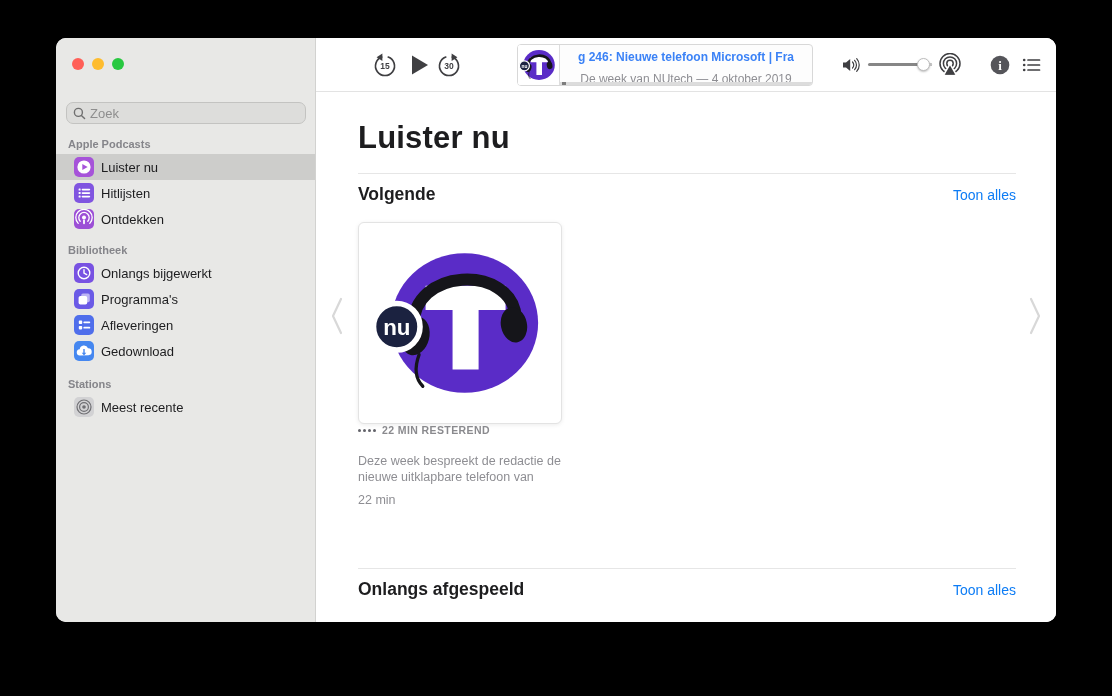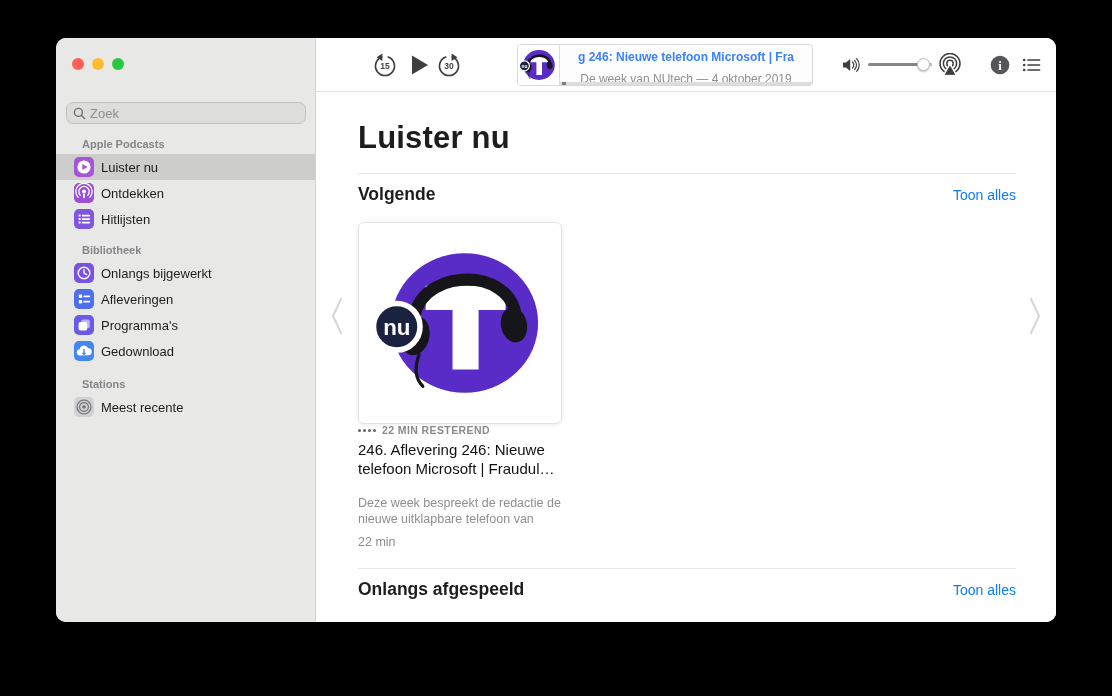--- a/index.html
+++ b/index.html
@@ -16,21 +16,21 @@
   .light { width:12px; height:12px; border-radius:50%; }
   .light.red{ background:#ff5f57; } .light.yellow{ background:#febc2e; } .light.green{ background:#28c840; }
   .search { position:absolute; top:64px; left:10px; width:240px; height:22px;
             background:#dddddb; border:1px solid #c3c3c1; border-radius:7px;
             display:flex; align-items:center; padding:0 6px; }
   .search svg { flex:0 0 auto; margin-right:4px; }
   .search input { border:none; background:transparent; outline:none; width:100%;
                   font-size:13px; color:#333; font-family:inherit; }
   .search input::placeholder { color:#8e8e8e; }
   .side-list { position:absolute; top:98px; left:0; right:0; }
-  .side-label { height:18px; padding-left:26px; font-size:11px; font-weight:700;
+  .side-label { height:18px; padding-left:12px; font-size:11px; font-weight:700;
                 color:#85858a; line-height:16px; }
   .side-label.m1 { margin-top:10px; } .side-label.m2 { margin-top:12px; }
   .side-row { height:26px; display:flex; align-items:center; padding-left:18px; cursor:default; }
   .side-row.selected { background:#cdcdcb; }
   .side-ic { width:20px; height:20px; border-radius:5px; margin-right:7px;
              display:flex; align-items:center; justify-content:center; flex:0 0 20px; }
   .side-row span.lbl { font-size:13px; color:#1d1d1f; }
   .ic-luisternu { background:#a653d9; } .ic-ontdekken { background:#9c4fd6; }
   .ic-hitlijsten { background:#8055e0; } .ic-onlangs { background:#7852e2; }
   .ic-programmas { background:#6a5ae6; } .ic-afleveringen { background:#4f6eeb; }
@@ -128,77 +128,77 @@
         <span class="side-ic ic-luisternu">
           <svg width="20" height="20" viewBox="0 0 20 20">
             <circle cx="10" cy="10" r="6.6" fill="#ffffff"></circle>
             <polygon points="8.3,6.9 8.3,13.1 13.7,10" fill="#a653d9"></polygon>
           </svg>
         </span>
         <span class="lbl">Luister nu</span>
       </div>
 
       <div class="side-row">
-        <span class="side-ic ic-ontdekken">
-          <svg width="20" height="20" viewBox="0 0 20 20">
-            <circle cx="10" cy="8.6" r="2" fill="#ffffff"></circle>
-            <rect x="9.1" y="10.6" width="1.8" height="4.6" rx="0.9" fill="#ffffff"></rect>
-            <path d="M6.2 12.2 a5.2 5.2 0 1 1 7.6 0" stroke="#ffffff" stroke-width="1.3" fill="none" stroke-linecap="round"></path>
-            <path d="M4.2 14.4 a8.2 8.2 0 1 1 11.6 0" stroke="#ffffff" stroke-width="1.3" fill="none" stroke-linecap="round"></path>
-          </svg>
-        </span>
-        <span class="lbl">Ontdekken</span>
-      </div>
-
-      <div class="side-row">
         <span class="side-ic ic-hitlijsten">
           <svg width="20" height="20" viewBox="0 0 20 20">
             <rect x="4.6" y="5.6" width="2" height="2" rx="0.5" fill="#ffffff"></rect>
             <rect x="4.6" y="9.1" width="2" height="2" rx="0.5" fill="#ffffff"></rect>
             <rect x="4.6" y="12.6" width="2" height="2" rx="0.5" fill="#ffffff"></rect>
             <line x1="8.4" y1="6.6" x2="15.4" y2="6.6" stroke="#ffffff" stroke-width="1.6" stroke-linecap="round"></line>
             <line x1="8.4" y1="10.1" x2="15.4" y2="10.1" stroke="#ffffff" stroke-width="1.6" stroke-linecap="round"></line>
             <line x1="8.4" y1="13.6" x2="15.4" y2="13.6" stroke="#ffffff" stroke-width="1.6" stroke-linecap="round"></line>
           </svg>
         </span>
         <span class="lbl">Hitlijsten</span>
       </div>
 
+      <div class="side-row">
+        <span class="side-ic ic-ontdekken">
+          <svg width="20" height="20" viewBox="0 0 20 20">
+            <circle cx="10" cy="8.6" r="2" fill="#ffffff"></circle>
+            <rect x="9.1" y="10.6" width="1.8" height="4.6" rx="0.9" fill="#ffffff"></rect>
+            <path d="M6.2 12.2 a5.2 5.2 0 1 1 7.6 0" stroke="#ffffff" stroke-width="1.3" fill="none" stroke-linecap="round"></path>
+            <path d="M4.2 14.4 a8.2 8.2 0 1 1 11.6 0" stroke="#ffffff" stroke-width="1.3" fill="none" stroke-linecap="round"></path>
+          </svg>
+        </span>
+        <span class="lbl">Ontdekken</span>
+      </div>
+
       <div class="side-label m1">Bibliotheek</div>
 
       <div class="side-row">
         <span class="side-ic ic-onlangs">
           <svg width="20" height="20" viewBox="0 0 20 20">
             <circle cx="10" cy="10" r="5.8" fill="none" stroke="#ffffff" stroke-width="1.4"></circle>
             <path d="M10 6.8 V10 l2.7 1.6" fill="none" stroke="#ffffff" stroke-width="1.4" stroke-linecap="round"></path>
           </svg>
         </span>
         <span class="lbl">Onlangs bijgewerkt</span>
+      </div>
+
+      <div class="side-row">
+        <span class="side-ic ic-programmas">
+          <svg width="20" height="20" viewBox="0 0 20 20">
+            <rect x="7.2" y="4.6" width="8.6" height="8.6" rx="1.8" fill="#ffffff" opacity="0.55"></rect>
+            <rect x="4.6" y="7" width="8.6" height="8.6" rx="1.8" fill="#ffffff"></rect>
+          </svg>
+        </span>
+        <span class="lbl">Programma's</span>
       </div>
 
       <div class="side-row">
         <span class="side-ic ic-afleveringen">
           <svg width="20" height="20" viewBox="0 0 20 20">
             <rect x="4.8" y="5.6" width="3.4" height="3.4" rx="0.8" fill="#ffffff"></rect>
             <rect x="4.8" y="11" width="3.4" height="3.4" rx="0.8" fill="#ffffff"></rect>
             <line x1="10.2" y1="7.3" x2="15.4" y2="7.3" stroke="#ffffff" stroke-width="1.7" stroke-linecap="round"></line>
             <line x1="10.2" y1="12.7" x2="15.4" y2="12.7" stroke="#ffffff" stroke-width="1.7" stroke-linecap="round"></line>
           </svg>
         </span>
         <span class="lbl">Afleveringen</span>
-      </div>
-
-      <div class="side-row">
-        <span class="side-ic ic-programmas">
-          <svg width="20" height="20" viewBox="0 0 20 20">
-            <rect x="7.2" y="4.6" width="8.6" height="8.6" rx="1.8" fill="#ffffff" opacity="0.55"></rect>
-            <rect x="4.6" y="7" width="8.6" height="8.6" rx="1.8" fill="#ffffff"></rect>
-          </svg>
-        </span>
-        <span class="lbl">Programma's</span>
       </div>
 
       <div class="side-row">
         <span class="side-ic ic-gedownload">
           <svg width="20" height="20" viewBox="0 0 20 20">
             <path d="M6 14.5 a3.1 3.1 0 0 1 -0.3-6.2 a4.3 4.3 0 0 1 8.3-1 a3.4 3.4 0 0 1 0.5 6.9 z" fill="#ffffff"></path>
             <rect x="9.3" y="8" width="1.4" height="4" fill="#4587f0"></rect>
             <polygon points="10,14.6 7.7,11.7 12.3,11.7" fill="#4587f0"></polygon>
           </svg>
         </span>
@@ -332,21 +332,20 @@
         </div>
         <div class="remaining">
           <div class="dots">
               <i></i>
               <i></i>
               <i></i>
               <i></i>
             </div>
           <span>22 MIN RESTEREND</span>
         </div>
-        <div class="cardtitle">246. Aflevering 246: Nieuwe telefoon Microsoft | Fraudul…</div>
         <div class="carddesc">Deze week bespreekt de redactie de nieuwe uitklapbare telefoon van</div>
         <div class="carddur">22 min</div>
       </div>
 
       <div class="rule r2"></div>
 
       <div class="secrow s2">
         <div class="sectitle">Onlangs afgespeeld</div>
         <div class="seclink">Toon alles</div>
       </div>

